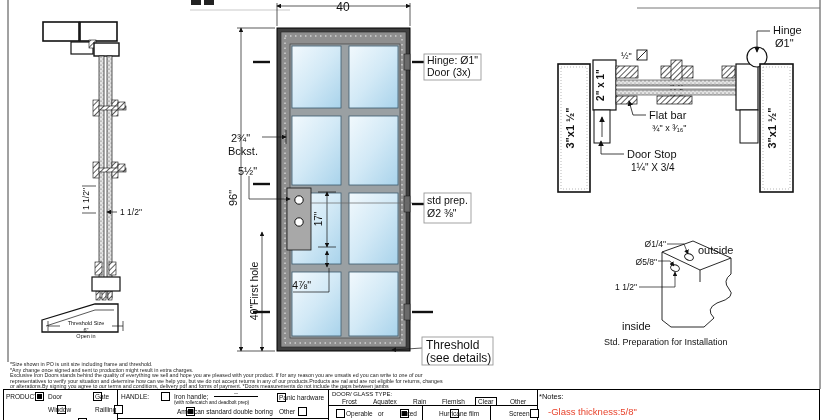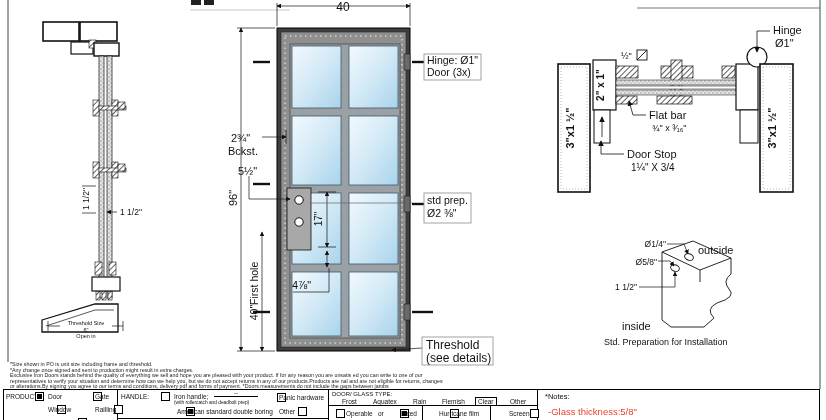--- a/index.html
+++ b/index.html
@@ -290,18 +290,18 @@
     <span class="abs" style="left:50px;top:20px;">or</span>
     <span class="abs cb on" style="left:61px;top:19px;"></span>
     <span class="abs" style="left:73px;top:20px;">Fixed</span>
     <span class="abs cb" style="left:100px;top:19px;"></span>
     <span class="abs" style="left:111px;top:20px;">Hurricane film</span>
     <span class="abs cb" style="left:170px;top:19px;"></span>
     <span class="abs" style="left:181px;top:20px;">Screen</span>
   </div>
 
   <div class="cell" style="left:533px;width:282px;border-right:none;">
-    <span class="abs notes-label" style="left:8px;top:2px;text-align:right;">*Notes:</span>
+    <span class="abs notes-label" style="left:2px;top:2px;text-align:right;">*Notes:</span>
     <span class="abs note-red" style="left:11px;top:16px;">-Glass thickness:5/8"</span>
   </div>
 
 </div>
 </div>
 
 </body></html>

